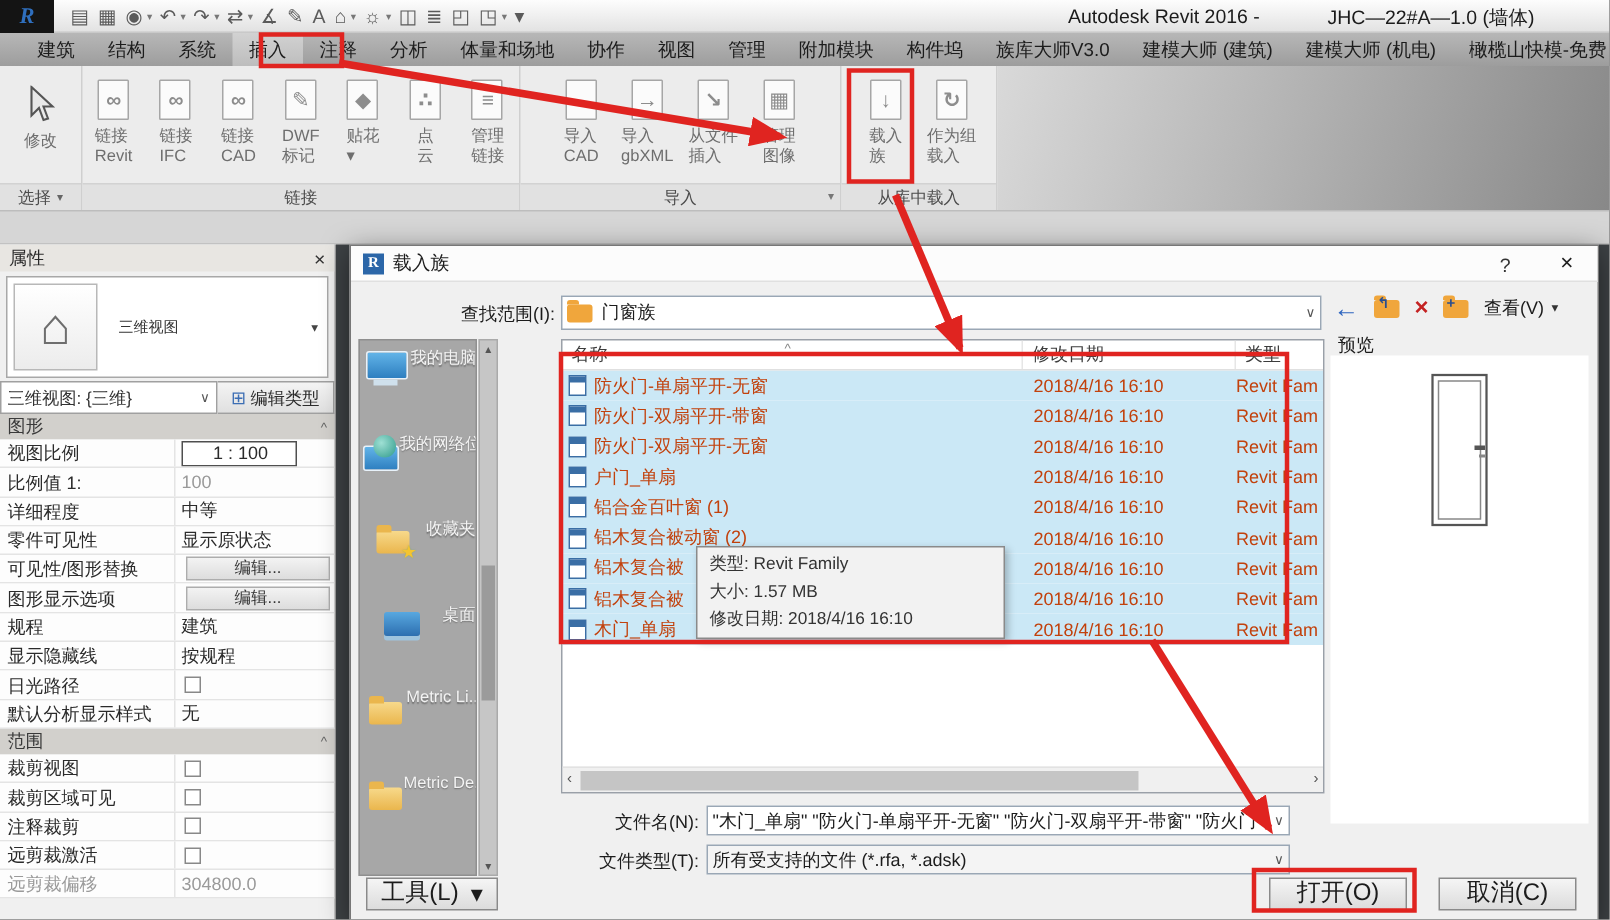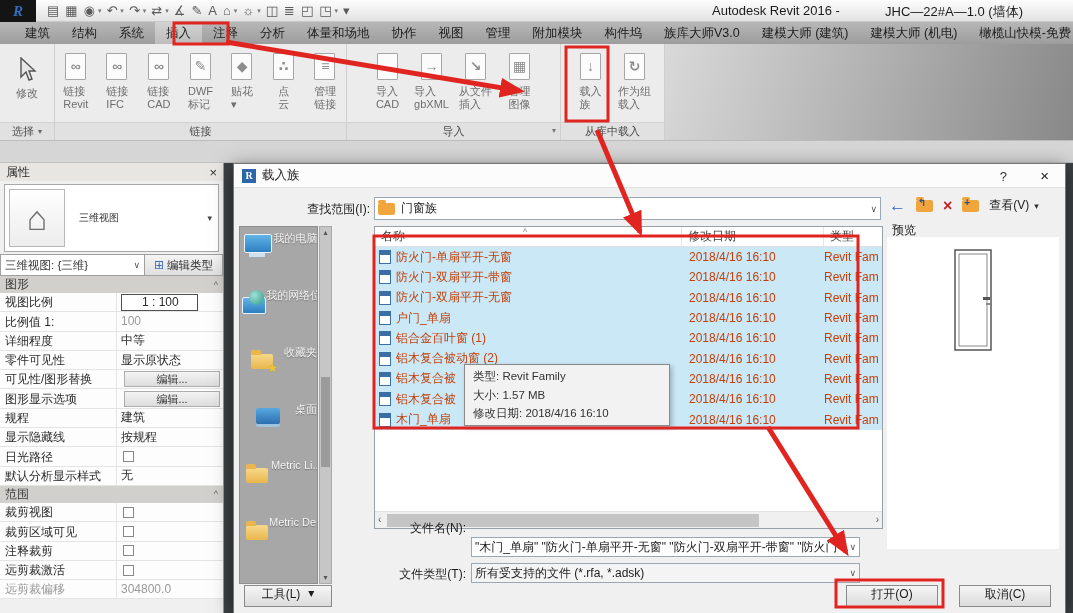--- a/index.html
+++ b/index.html
@@ -120,21 +120,21 @@
   .ftype{flex:1;overflow:hidden;white-space:nowrap}
   #hscroll{position:absolute;left:0;right:0;bottom:0;height:17px;background:#f0f0f0;border-top:1px solid #e2e2e2;font-size:10px;color:#555}
   #hscroll .lt{position:absolute;left:3px;top:2px}
   #hscroll .rt{position:absolute;right:3px;top:2px}
   #hscroll .thumb{position:absolute;left:12px;top:2px;width:372px;height:13px;background:#c5c5c5}
 
   
   #tooltip{position:absolute;left:230px;top:200px;width:206px;height:62px;background:#f2f2f2;border:1px solid #8a8a8a;box-shadow:2px 2px 5px rgba(0,0,0,.25);padding:2px 8px;font-size:11.5px;color:#333;line-height:18.5px;z-index:6;white-space:nowrap}
 
   
-  .btn{position:absolute;background:linear-gradient(#f5f5f5,#dcdcdc);border:1px solid #8a8a8a;display:flex;align-items:flex-start;justify-content:center;font-size:12px;color:#1c1c1c;gap:8px}
+  .btn{position:absolute;background:linear-gradient(#f5f5f5,#dcdcdc);border:1px solid #8a8a8a;display:flex;align-items:flex-end;justify-content:center;font-size:16px;color:#1c1c1c;gap:8px}
   #preview-box{position:absolute;left:653px;top:73px;width:172px;height:312px;background:#fff;display:flex;justify-content:center}
   #preview-label{position:absolute;left:658px;top:58px;font-size:12px}
 
   
   #overlay{position:absolute;left:0;top:0;width:1073px;height:613px;z-index:50;pointer-events:none}
   .annbox{fill:none;stroke:var(--ann);stroke-width:3}
   .annline{stroke:var(--ann);stroke-width:5;fill:none}
   #ah path{fill:var(--ann)}
 </style>
 </head>
@@ -560,21 +560,21 @@
         <span class="rt">›</span>
       </div>
     </div>
 
     <div id="tooltip">
       <div>类型: Revit Family</div>
       <div>大小: 1.57 MB</div>
       <div>修改日期: 2018/4/16 16:10</div>
     </div>
 
-    <span class="dlg-label" style="left:148px;top:356px;width:84px">文件名(N):</span>
+    <span class="dlg-label" style="left:148px;top:376px;width:84px">文件名(N):</span>
     <div class="combo" style="left:237px;top:373px;width:389px;height:20px;font-size:12px">
       <span style="overflow:hidden">"木门_单扇" "防火门-单扇平开-无窗" "防火门-双扇平开-带窗" "防火门-</span>
       <span class="combo-arr">∨</span>
     </div>
 
     <span class="dlg-label" style="left:138px;top:402px;width:94px">文件类型(T):</span>
     <div class="combo" style="left:237px;top:399px;width:389px;height:20px;background:#f4f4f4">
       <span>所有受支持的文件 (*.rfa, *.adsk)</span>
       <span class="combo-arr">∨</span>
     </div>

